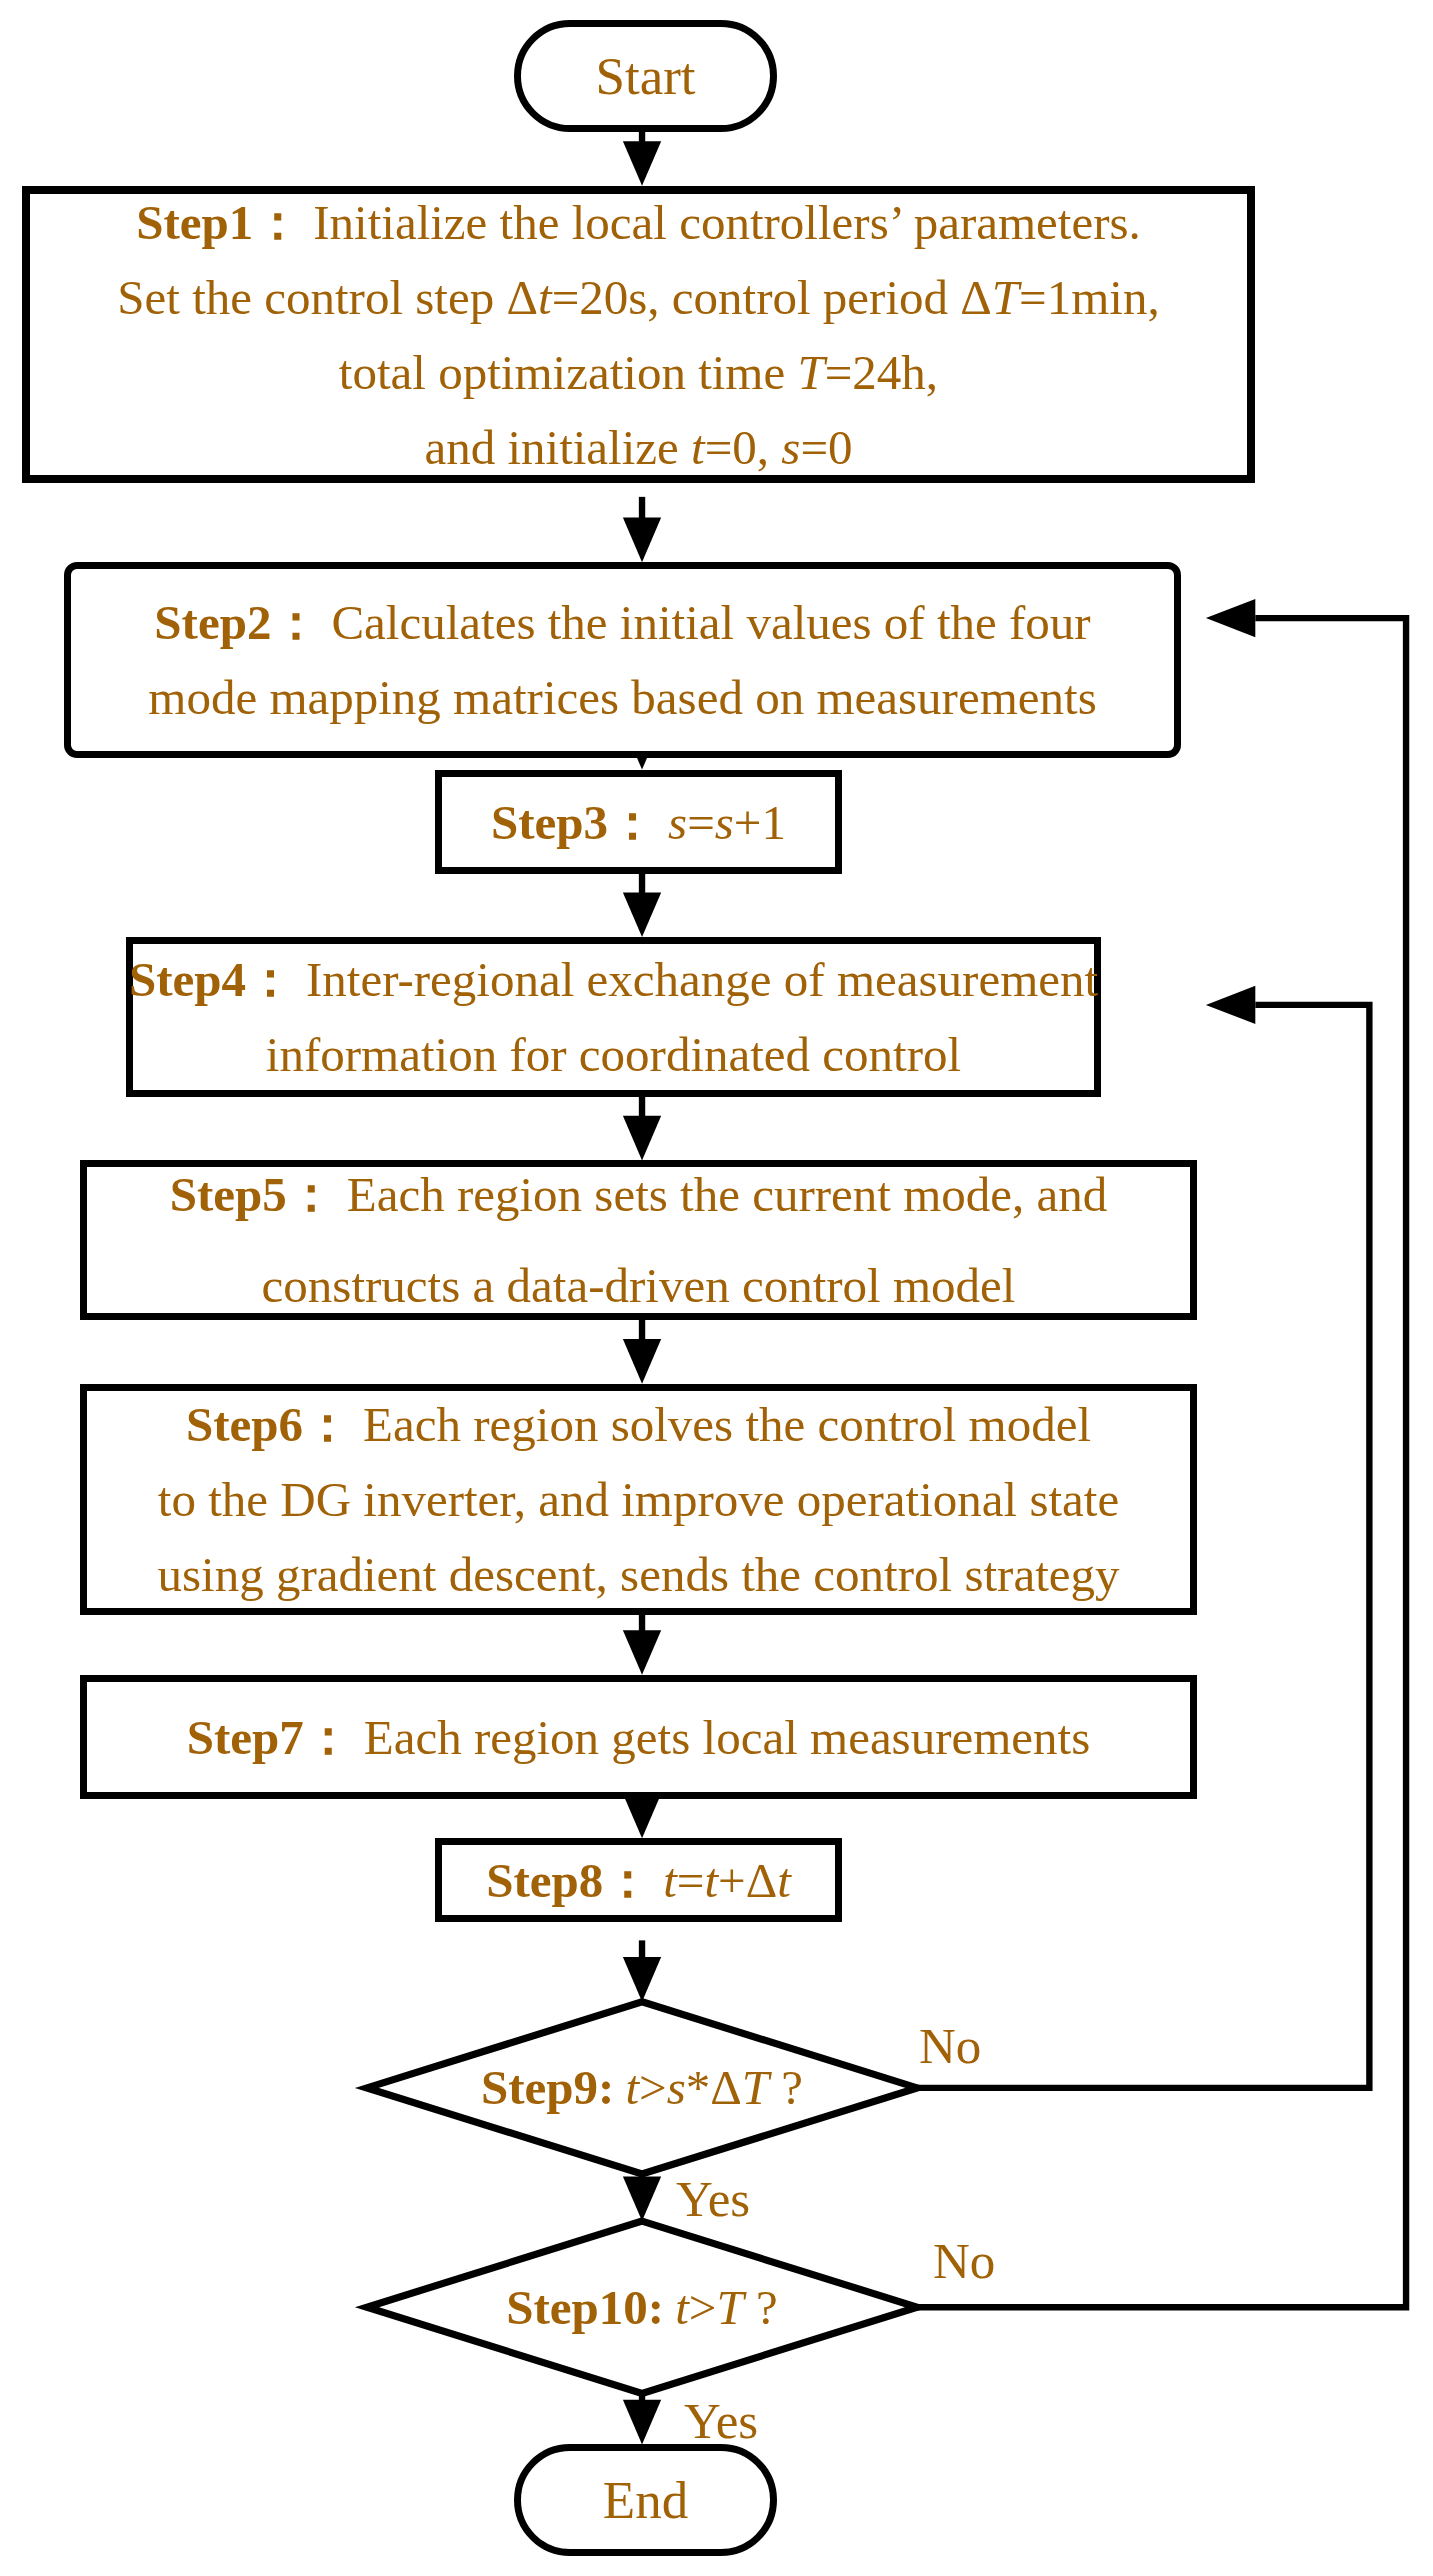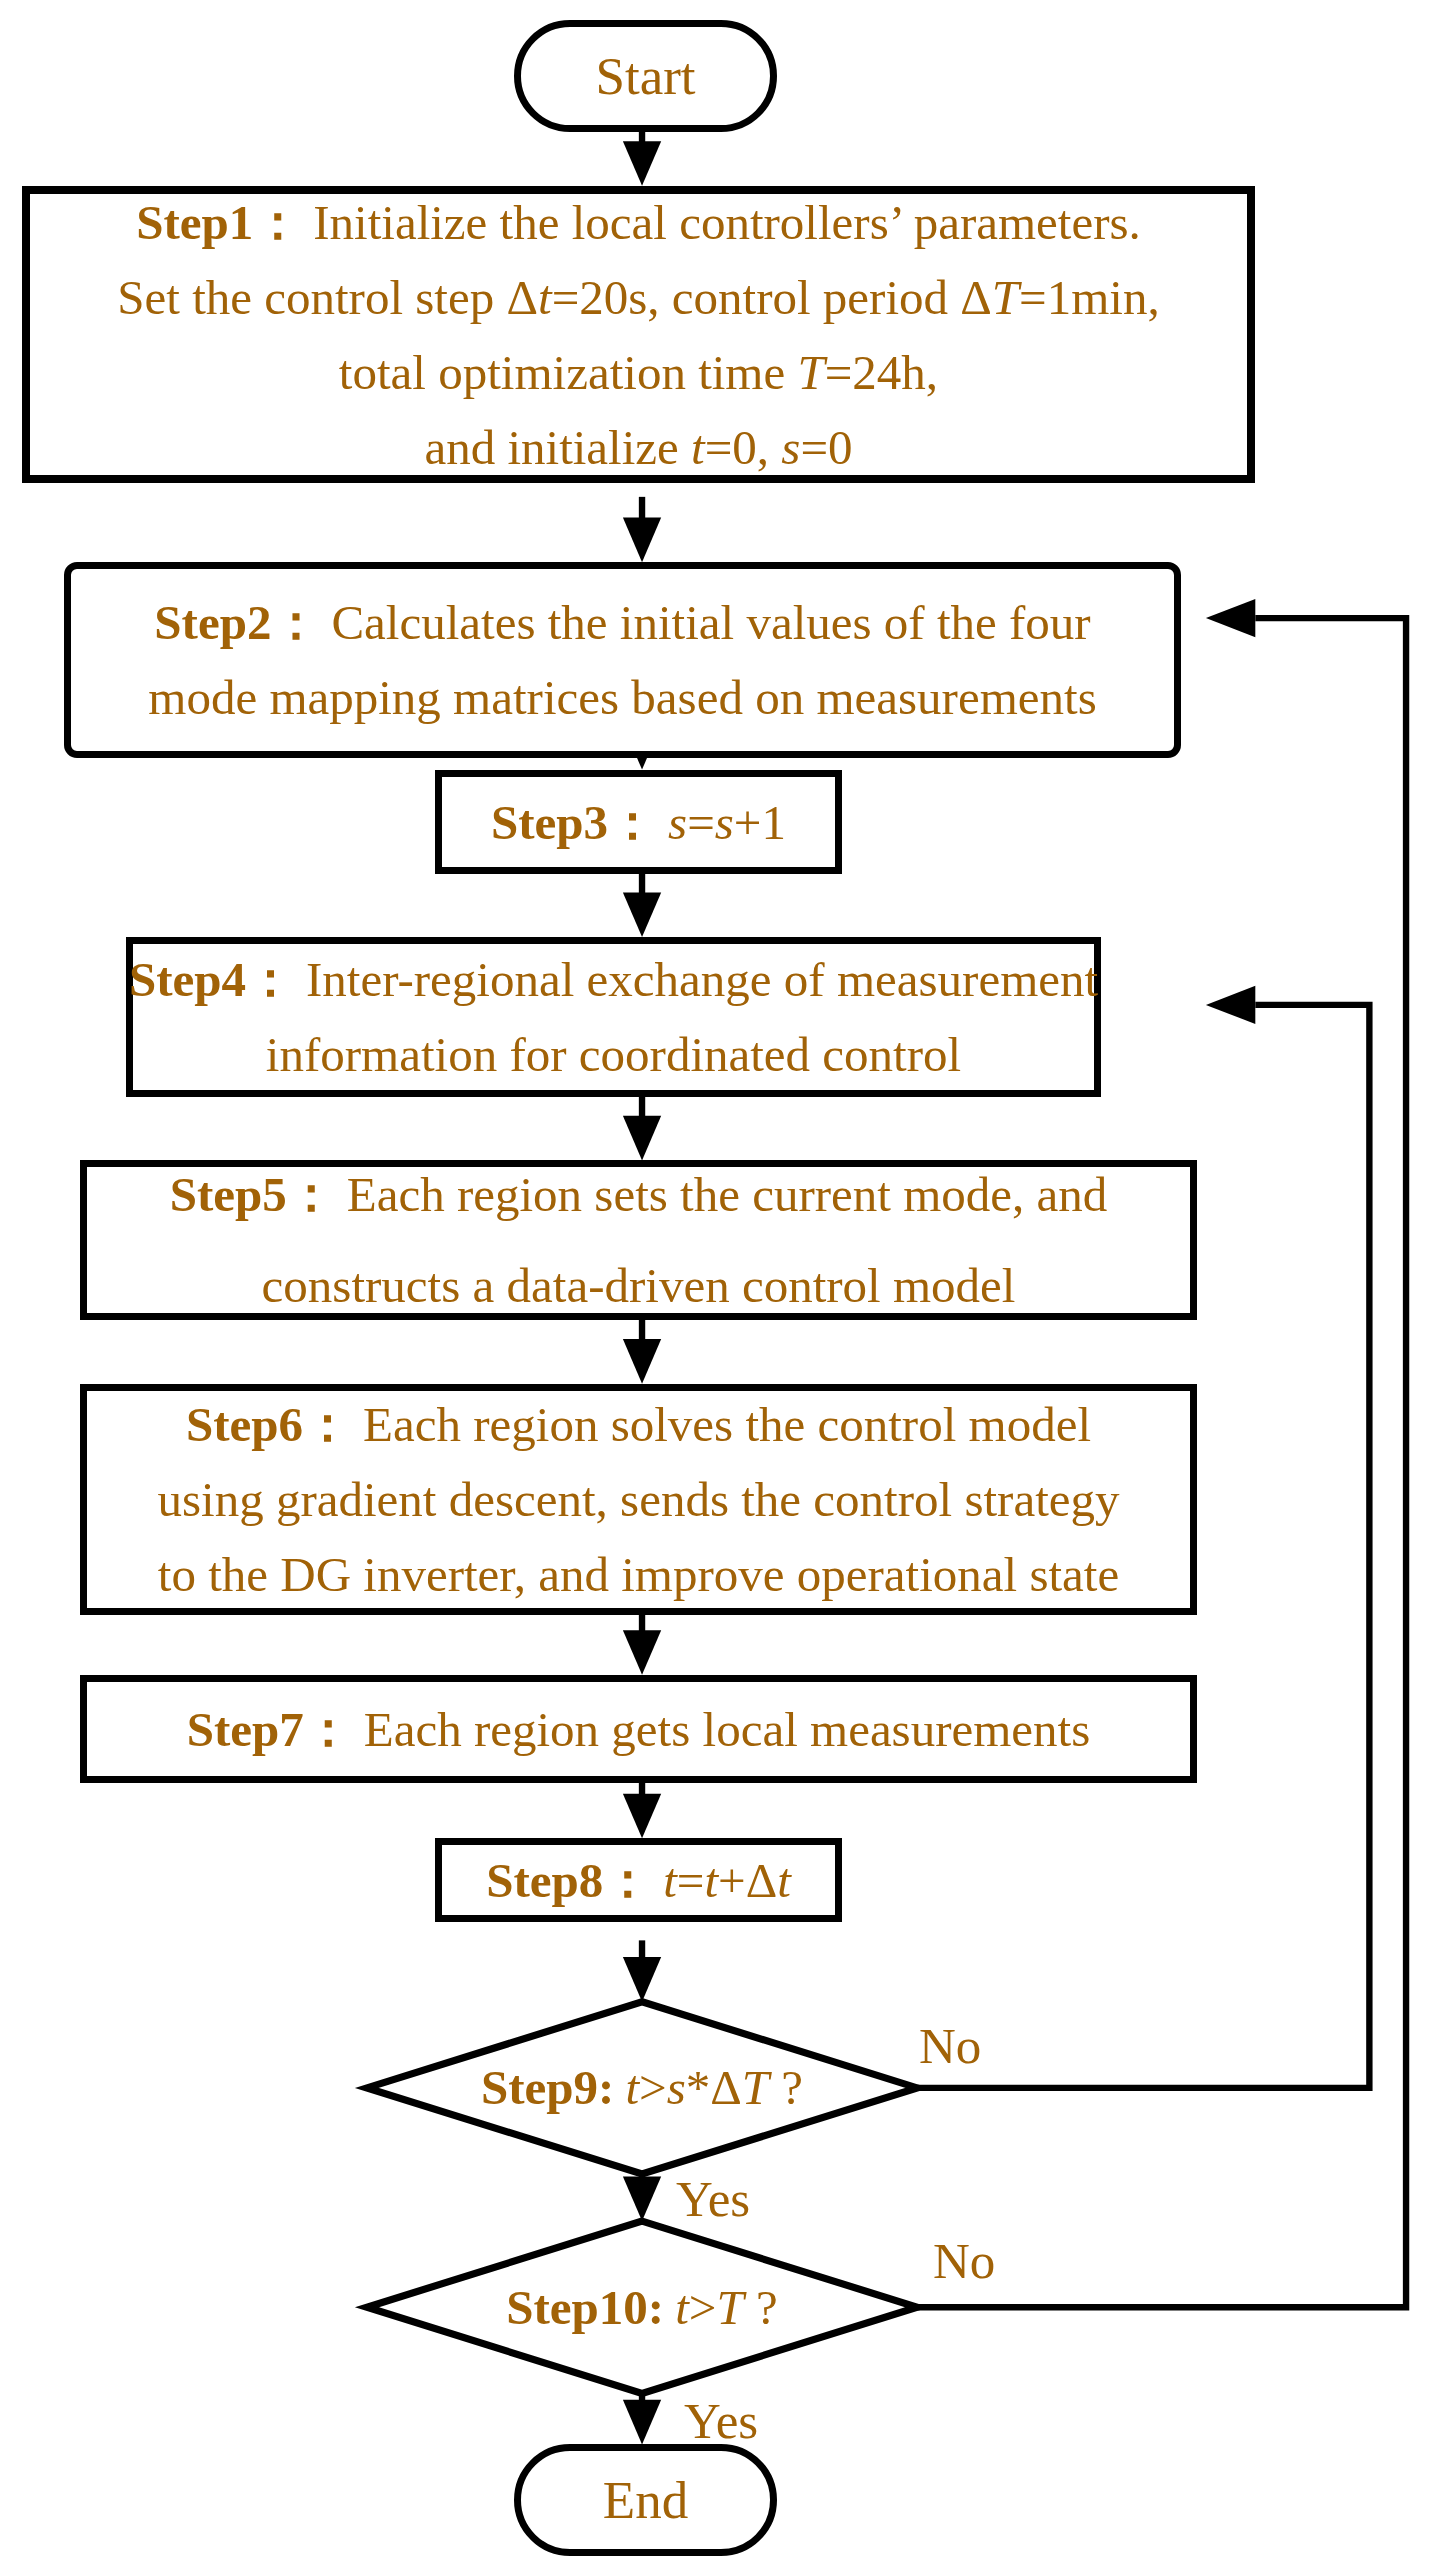--- a/index.html
+++ b/index.html
@@ -109,25 +109,25 @@
       <div class="tline"><span class="n">information for coordinated control</span></div>
     </div>
 
   <div class="node process" style="left:80px;top:1160px;width:1117px;height:160px;gap:16px;">
       <div class="tline"><span class="b">Step5：</span><span class="n">Each region sets the current mode, and</span></div>
       <div class="tline"><span class="n">constructs a data-driven control model</span></div>
     </div>
 
   <div class="node process" style="left:80px;top:1384px;width:1117px;height:231px;">
       <div class="tline"><span class="b">Step6：</span><span class="n">Each region solves the control model</span></div>
+      <div class="tline"><span class="n">to the DG inverter, and improve operational state</span></div>
       <div class="tline"><span class="n">using gradient descent, sends the control strategy</span></div>
-      <div class="tline"><span class="n">to the DG inverter, and improve operational state</span></div>
     </div>
 
-  <div class="node process" style="left:80px;top:1675px;width:1117px;height:108px;">
+  <div class="node process" style="left:80px;top:1675px;width:1117px;height:124px;">
       <div class="tline"><span class="b">Step7：</span><span class="n">Each region gets local measurements</span></div>
     </div>
 
   <div class="node process" style="left:435px;top:1838px;width:407px;height:84px;">
       <div class="tline"><span class="b">Step8：</span><span class="i">t</span><span class="n">=</span><span class="i">t</span><span class="n">+Δ</span><span class="i">t</span></div>
     </div>
 
   <div class="dtext" style="left:383px;top:2038px;width:518px;height:99px;">
       <div class="tline"><span class="b">Step9:</span><span class="i">t</span><span class="n">&gt;</span><span class="i">s</span><span class="n">*Δ</span><span class="i">T</span><span class="n"> ?</span></div>
     </div>

